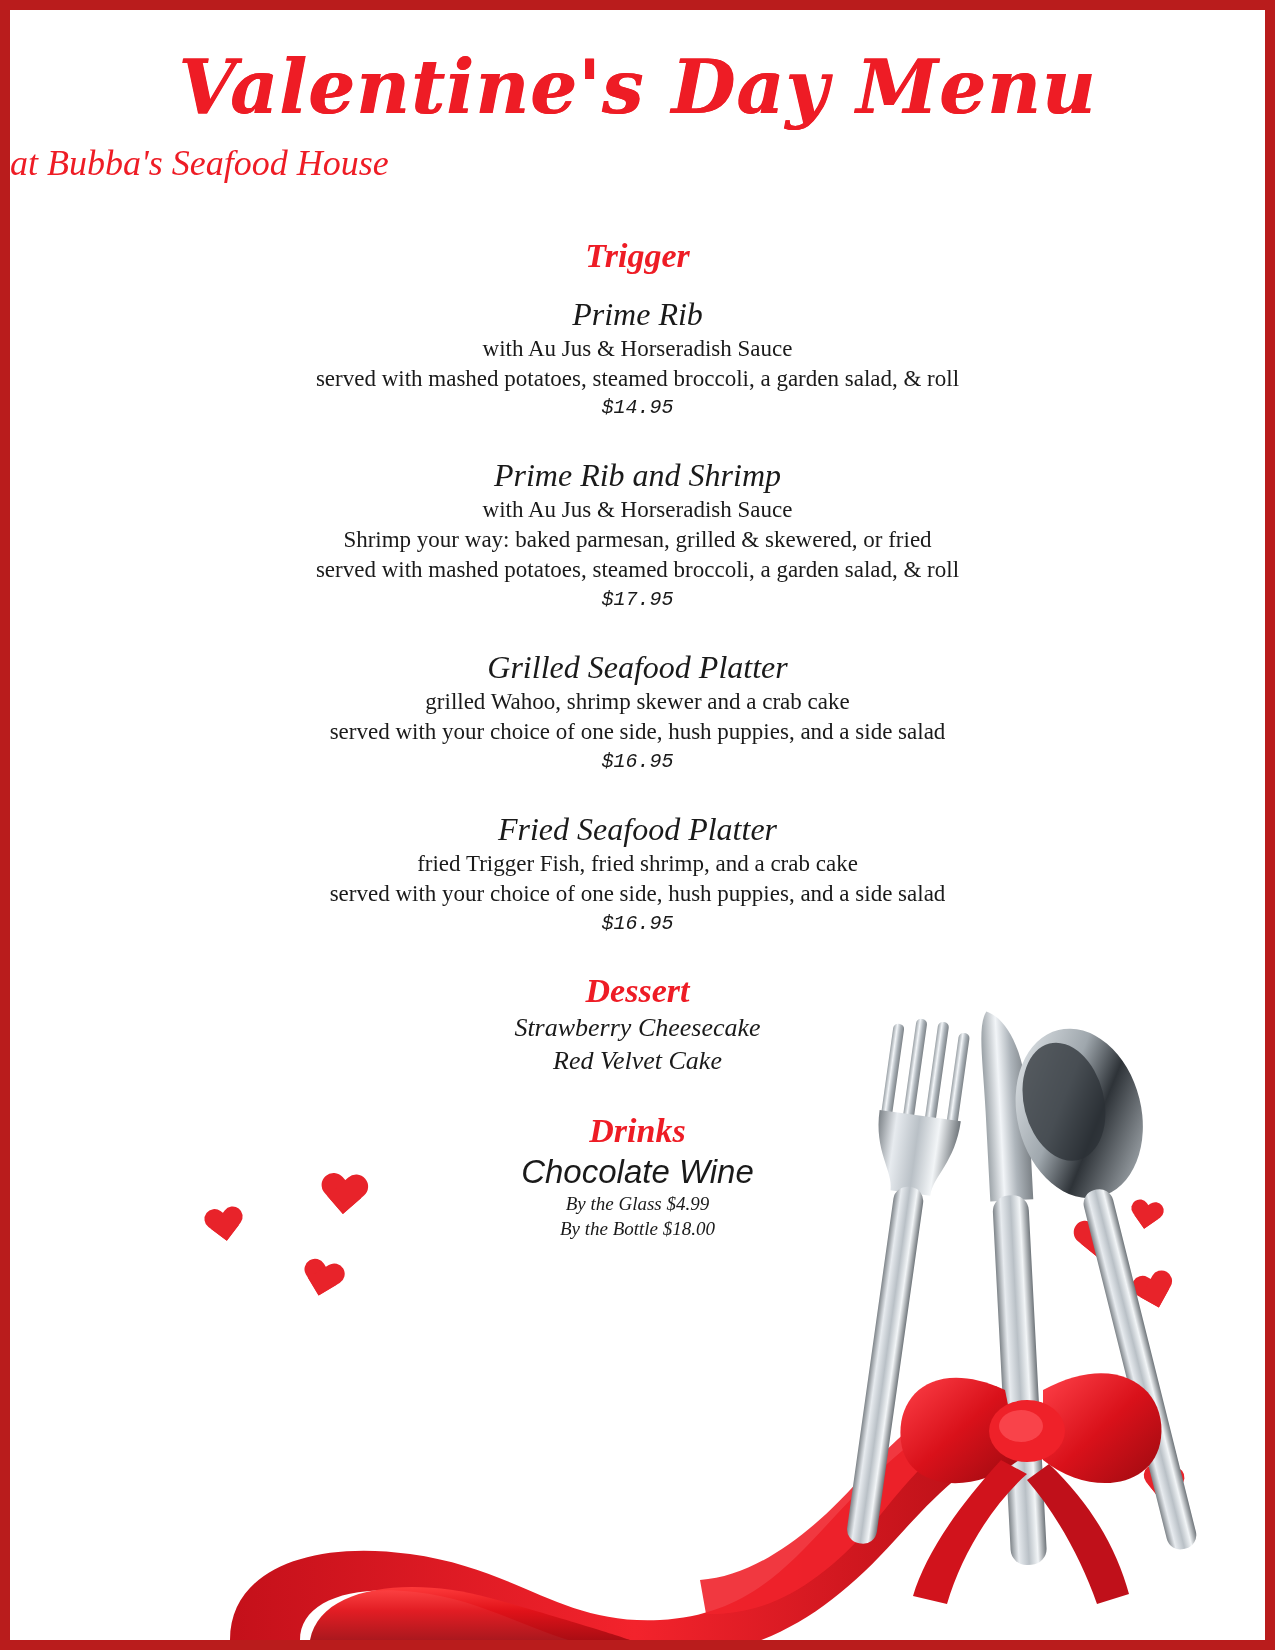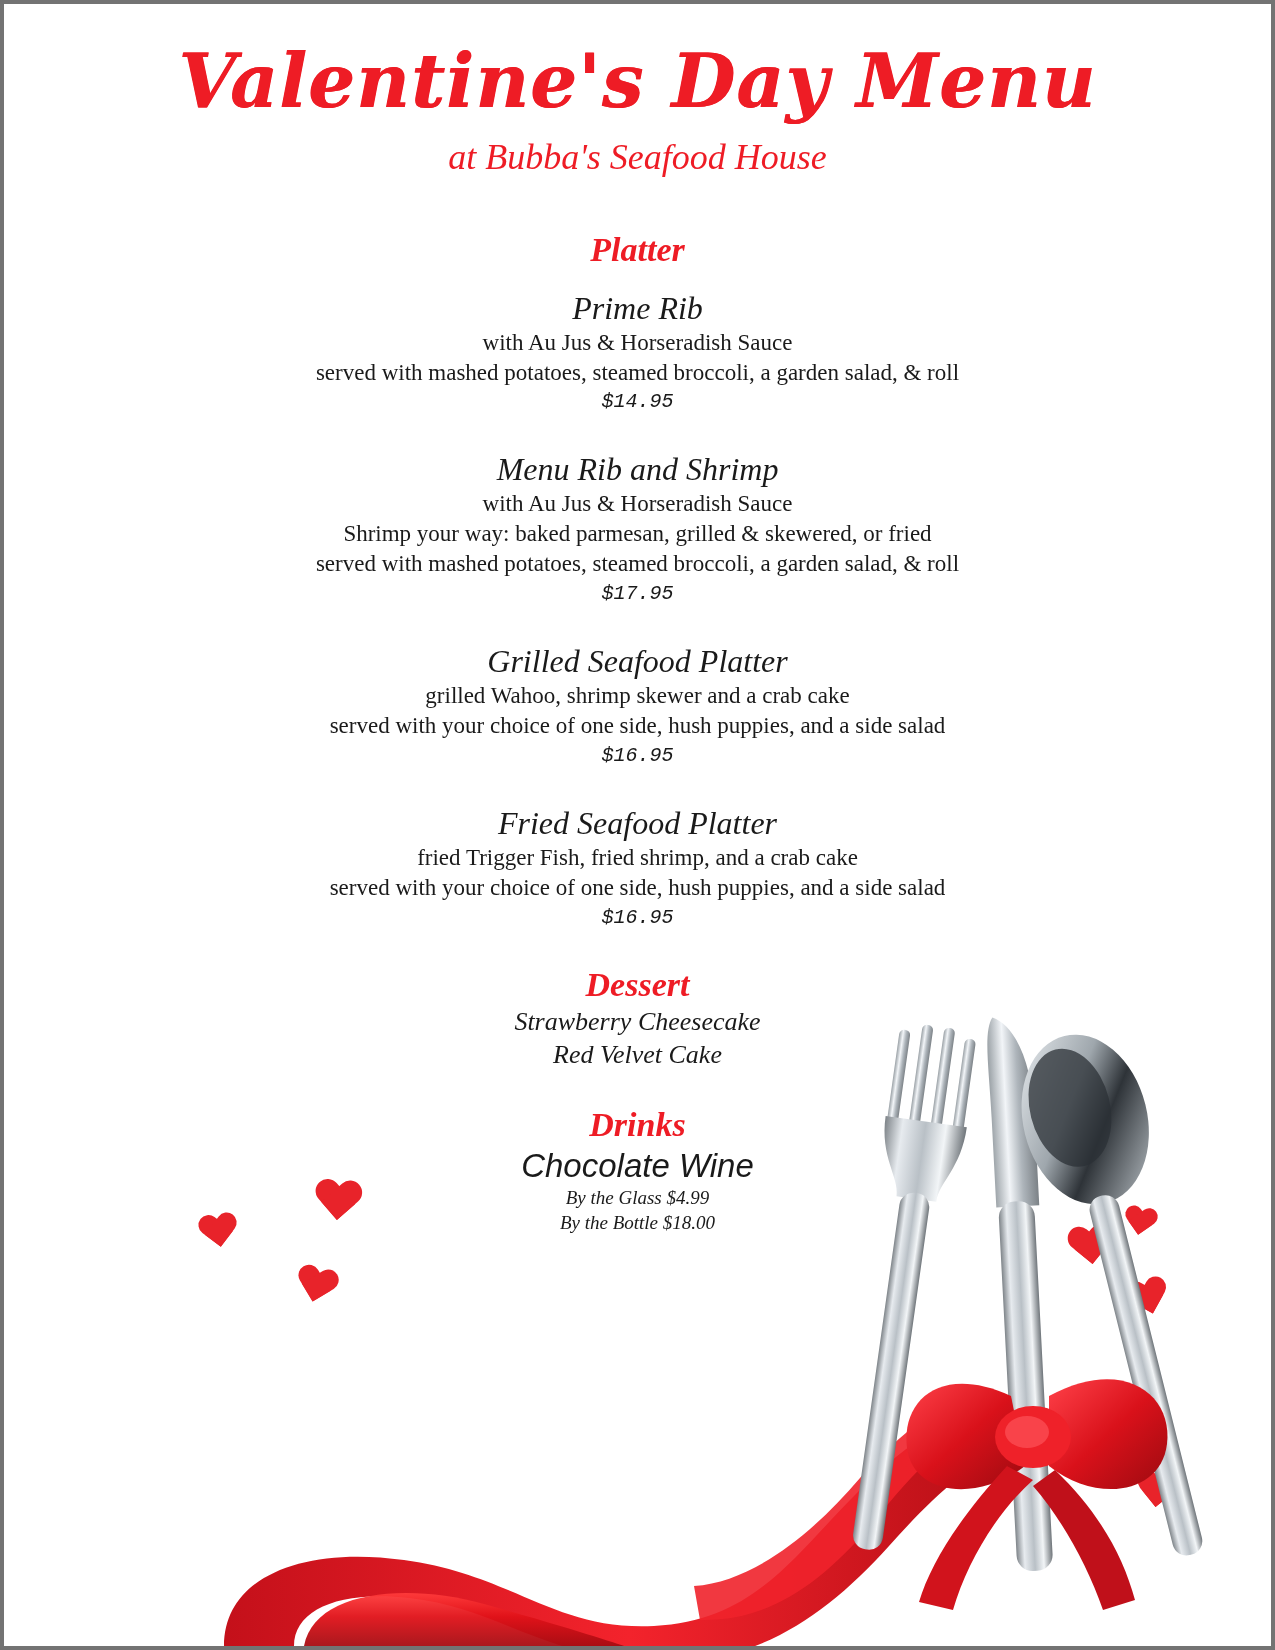--- a/index.html
+++ b/index.html
@@ -10,23 +10,23 @@
     width: 1275px;
     height: 1650px;
     background: #ffffff;
     font-family: "Liberation Serif", serif;
     overflow: hidden;
   }
   .page {
     position: relative;
     width: 1275px;
     height: 1650px;
-    background: #737373;
+    background: #b91c1c;
     box-sizing: border-box;
-    padding: 4px;
+    padding: 10px;
   }
   .sheet {
     position: relative;
     width: 100%;
     height: 100%;
     background: #ffffff;
     box-sizing: border-box;
     overflow: hidden;
   }
 
@@ -37,21 +37,21 @@
     font-family: "DejaVu Serif", serif;
     font-style: italic;
     font-weight: bold;
     font-size: 74px;
     line-height: 1.0;
     letter-spacing: 1px;
     margin-top: 28px;
     text-shadow: 0.5px 0 0 #ee1c25;
   }
   .subtitle {
-    text-align: center;
+    text-align: left;
     color: #ee1c25;
     font-family: "Liberation Serif", serif;
     font-style: italic;
     font-size: 36px;
     line-height: 1.2;
     margin-top: 18px;
   }
 
   
   .content {
@@ -280,31 +280,31 @@
         </g>
       </svg>
     </div>
 
     <div class="content">
 
       <div class="title">Valentine's Day Menu</div>
       <div class="subtitle">at Bubba's Seafood House</div>
 
       <div class="entrees-block" style="margin-top:52px;">
-        <div class="section-head">Platter</div>
+        <div class="section-head">Trigger</div>
 
         <div class="item" style="margin-bottom:34px;margin-top:20px;">
           <p class="item-name">Prime Rib</p>
           <p class="item-desc">with Au Jus &amp; Horseradish Sauce</p>
           <p class="item-desc">served with mashed potatoes, steamed broccoli, a garden salad, &amp; roll</p>
           <p class="item-price">$14.95</p>
         </div>
 
         <div class="item" style="margin-bottom:34px;">
-          <p class="item-name">Menu Rib and Shrimp</p>
+          <p class="item-name">Prime Rib and Shrimp</p>
           <p class="item-desc">with Au Jus &amp; Horseradish Sauce</p>
           <p class="item-desc">Shrimp your way: baked parmesan, grilled &amp; skewered, or fried</p>
           <p class="item-desc">served with mashed potatoes, steamed broccoli, a garden salad, &amp; roll</p>
           <p class="item-price">$17.95</p>
         </div>
 
         <div class="item" style="margin-bottom:34px;">
           <p class="item-name">Grilled Seafood Platter</p>
           <p class="item-desc">grilled Wahoo, shrimp skewer and a crab cake</p>
           <p class="item-desc">served with your choice of one side, hush puppies, and a side salad</p>

